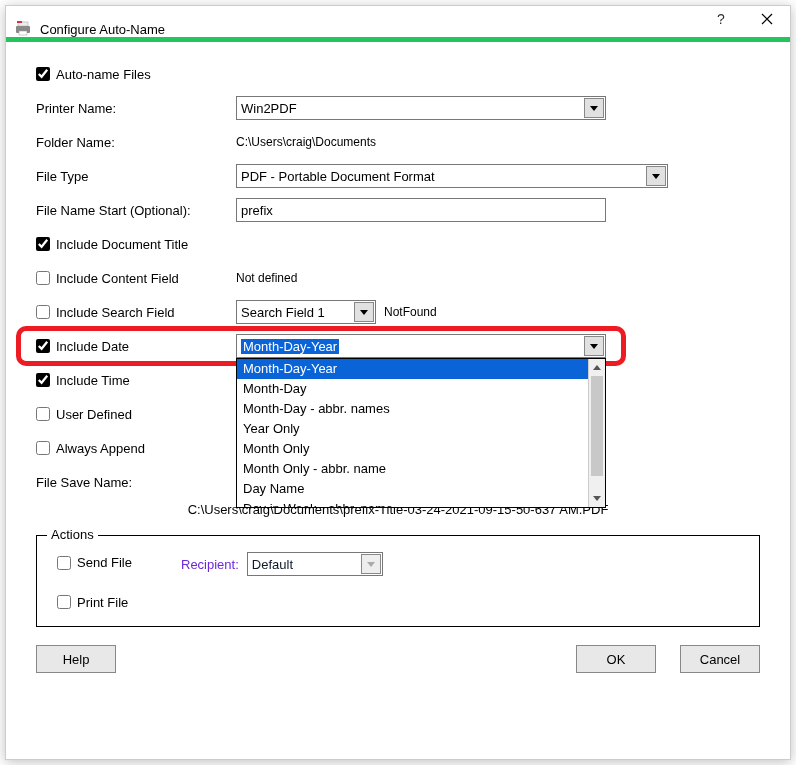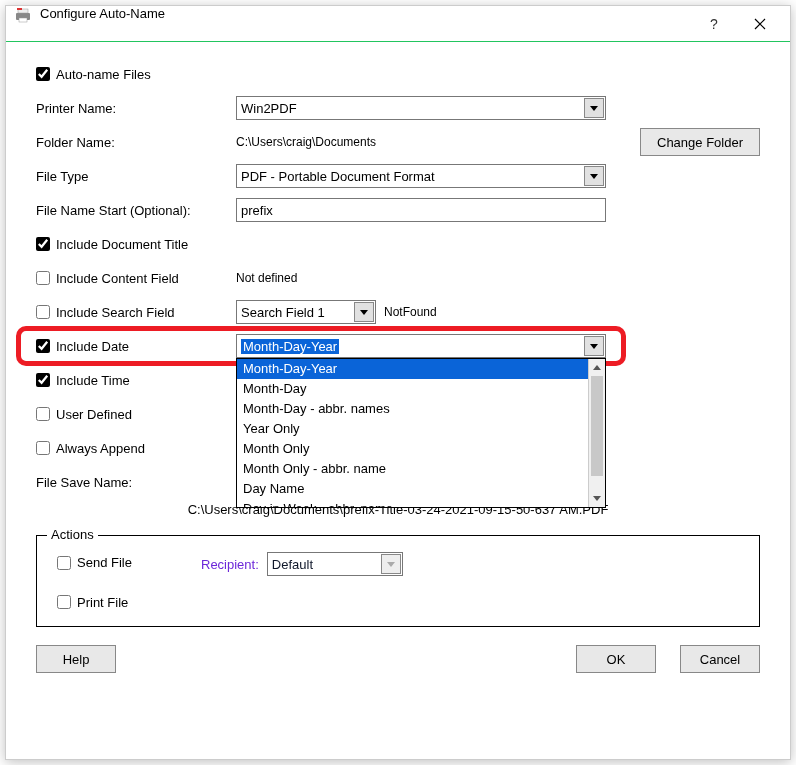--- a/index.html
+++ b/index.html
@@ -16,24 +16,24 @@
     margin: 5px;
     position: relative;
     background: #fff;
     box-shadow: 0 2px 12px rgba(0,0,0,0.25);
     border: 1px solid #ccc;
   }
   
   .titlebar {
     height: 36px;
     display: flex;
-    align-items: flex-start;
-    padding: 0 7px 0 8px;
-    background: #fff;
-    border-bottom: 1px solid #22c55e;
+    align-items: flex-end;
+    padding: 0 0 0 8px;
+    background: #fff;
+    border-bottom: 5px solid #22c55e;
   }
   .title-icon {
     width: 18px; height: 18px;
     display: inline-flex; align-items: center; justify-content: center;
     margin-right: 8px;
   }
   .title-text { flex: 0 0 auto; font-size: 13px; }
   .title-spacer { flex: 1 1 auto; }
   .title-btn {
     width: 46px; height: 36px;
@@ -238,30 +238,29 @@
         </div>
       </div>
     </div>
 
     <div class="row">
       <div class="lbl-col">
           <span>Folder Name:</span>
         </div>
       <div class="ctrl-col">
         <span class="static-text" style="flex:1">C:\Users\craig\Documents</span>
-        <button class="btn" style="min-width:120px">Change Folder</button>
       </div>
     </div>
 
     <div class="row">
       <div class="lbl-col">
           <span>File Type</span>
         </div>
       <div class="ctrl-col">
-        <div class="win-select" style="width:370px">
+        <div class="win-select" style="width:432px">
           <span>PDF - Portable Document Format</span>
           <div class="arrow-btn">
               <div class="arrow-down"></div>
             </div>
         </div>
       </div>
     </div>
 
     <div class="row">
       <div class="lbl-col">
@@ -358,21 +357,21 @@
     <div class="row">
       <div class="lbl-col">
           <span>File Save Name:</span>
         </div>
     </div>
     <div class="filename-preview">C:\Users\craig\Documents\prefix-Title-03-24-2021-09-15-50-637 AM.PDF</div>
 
     <div class="groupbox">
       <span class="legend">Actions</span>
       <div class="row" style="margin-bottom:10px">
-        <div style="width:144px">
+        <div style="width:124px">
           <label class="chk">
             <input type="checkbox" style="">
             <span>Send File</span>
           </label>
         </div>
         <span class="disabled" style="margin-right:8px">Recipient:</span>
         <div class="win-select disabled" style="width:136px;color:#0f172a">
           <span>Default</span>
           <div class="arrow-btn" style="background:#eee">
               <div class="arrow-down" style="border-top-color:#aaa"></div>

